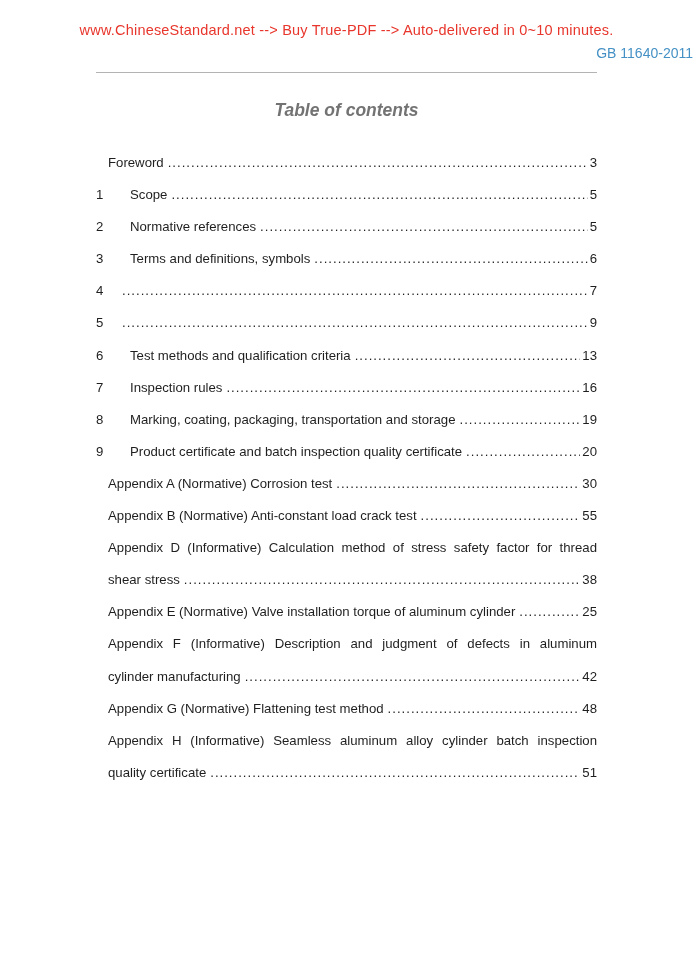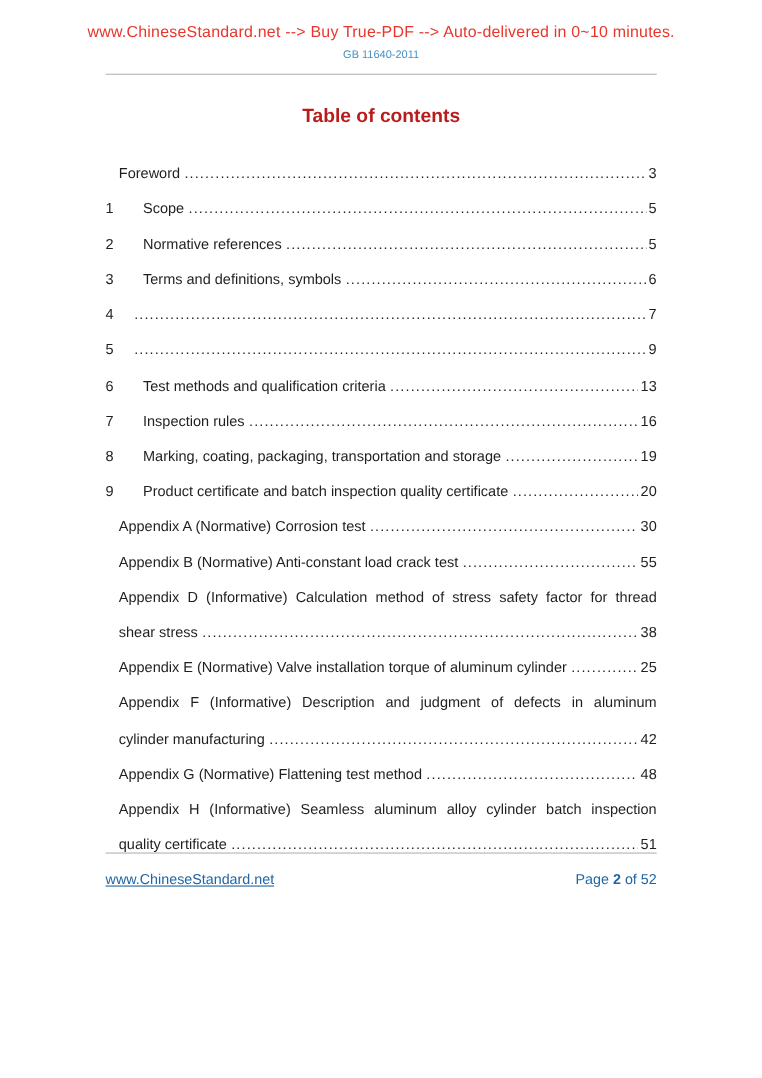--- a/index.html
+++ b/index.html
@@ -13,33 +13,34 @@
   .sheet { position: relative; width: 693px; height: 841px; overflow: hidden; background: #fff; }
   .banner {
     margin-top: 22px;
     text-align: center;
     color: #e8362c;
     font-size: 14.5px;
     letter-spacing: 0.2px;
   }
   .std-code {
     margin-top: 7px;
-    text-align: center;
+    text-align: right;
     color: #4591c5;
-    font-size: 10px;
+    font-size: 14px;
   }
   .content { margin: 0 auto; width: 501px; }
   .rule { border-top: 1px solid #b3b3b3; height: 0; }
   .top-rule { margin-top: 11px; }
   .page-title {
     margin: 27px 0 0 0;
     text-align: center;
     font-size: 17.5px;
     font-weight: bold;
-    color: #b91c1c;
+    color: #737373;
+    font-style: italic;
   }
   .toc { margin-top: 26px; font-size: 13.2px; }
   .toc-line { display: flex; align-items: baseline; height: 32.1px; line-height: 32.1px; }
   .toc-num { flex: 0 0 22px; }
   .toc-text { white-space: nowrap; margin-left: 12px; }
   .toc-text.justify {
     flex: 1 1 auto;
     white-space: normal;
     text-align: justify;
     text-align-last: justify;
@@ -176,25 +177,14 @@
           <span class="toc-text justify">Appendix H (Informative) Seamless aluminum alloy cylinder batch inspection</span>
         </div>
         <div class="toc-line">
           <span class="toc-text">quality certificate</span>
           <span class="toc-dots"></span>
           <span class="toc-page">51</span>
         </div>
       </div>
   </div>
 
-  <div class="footer">
-    <div class="rule"></div>
-    <div class="footer-row">
-      <span class="footer-link">www.ChineseStandard.net</span>
-      <span class="page-indicator">
-        <span>Page</span>
-        <b>2</b>
-        <span>of 52</span>
-      </span>
-    </div>
-  </div>
 
 </div>
 
 </body></html>

